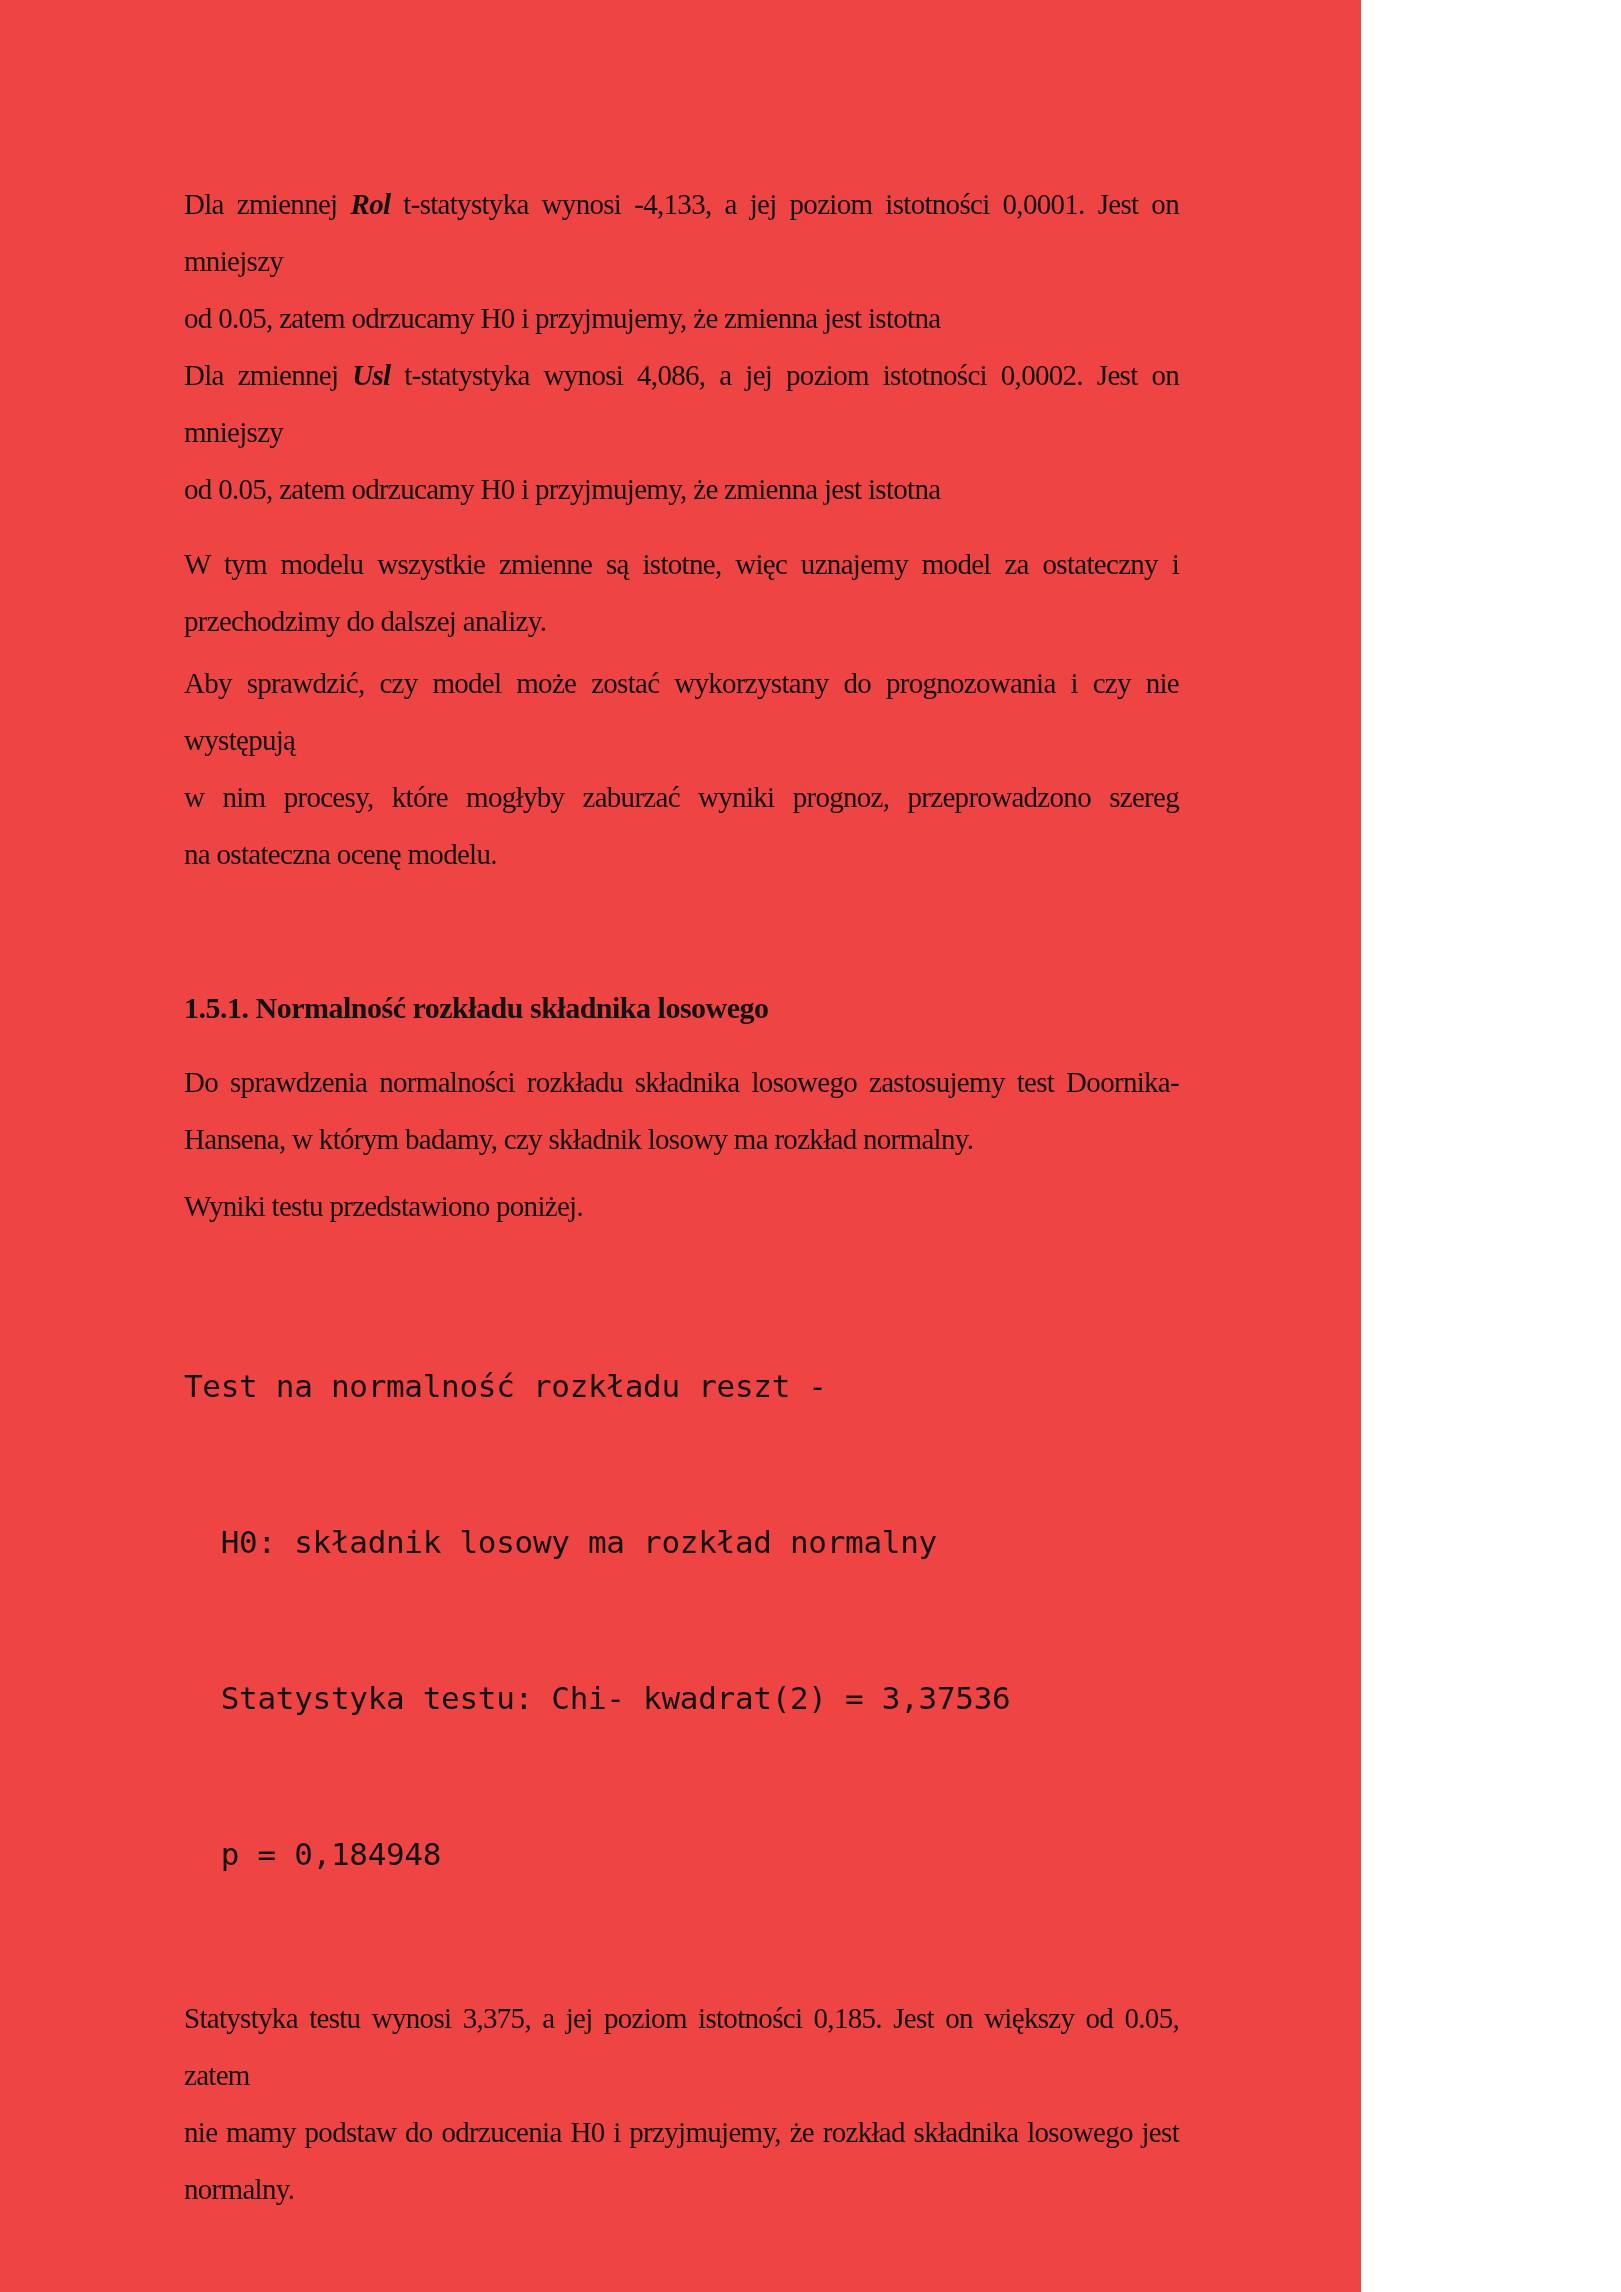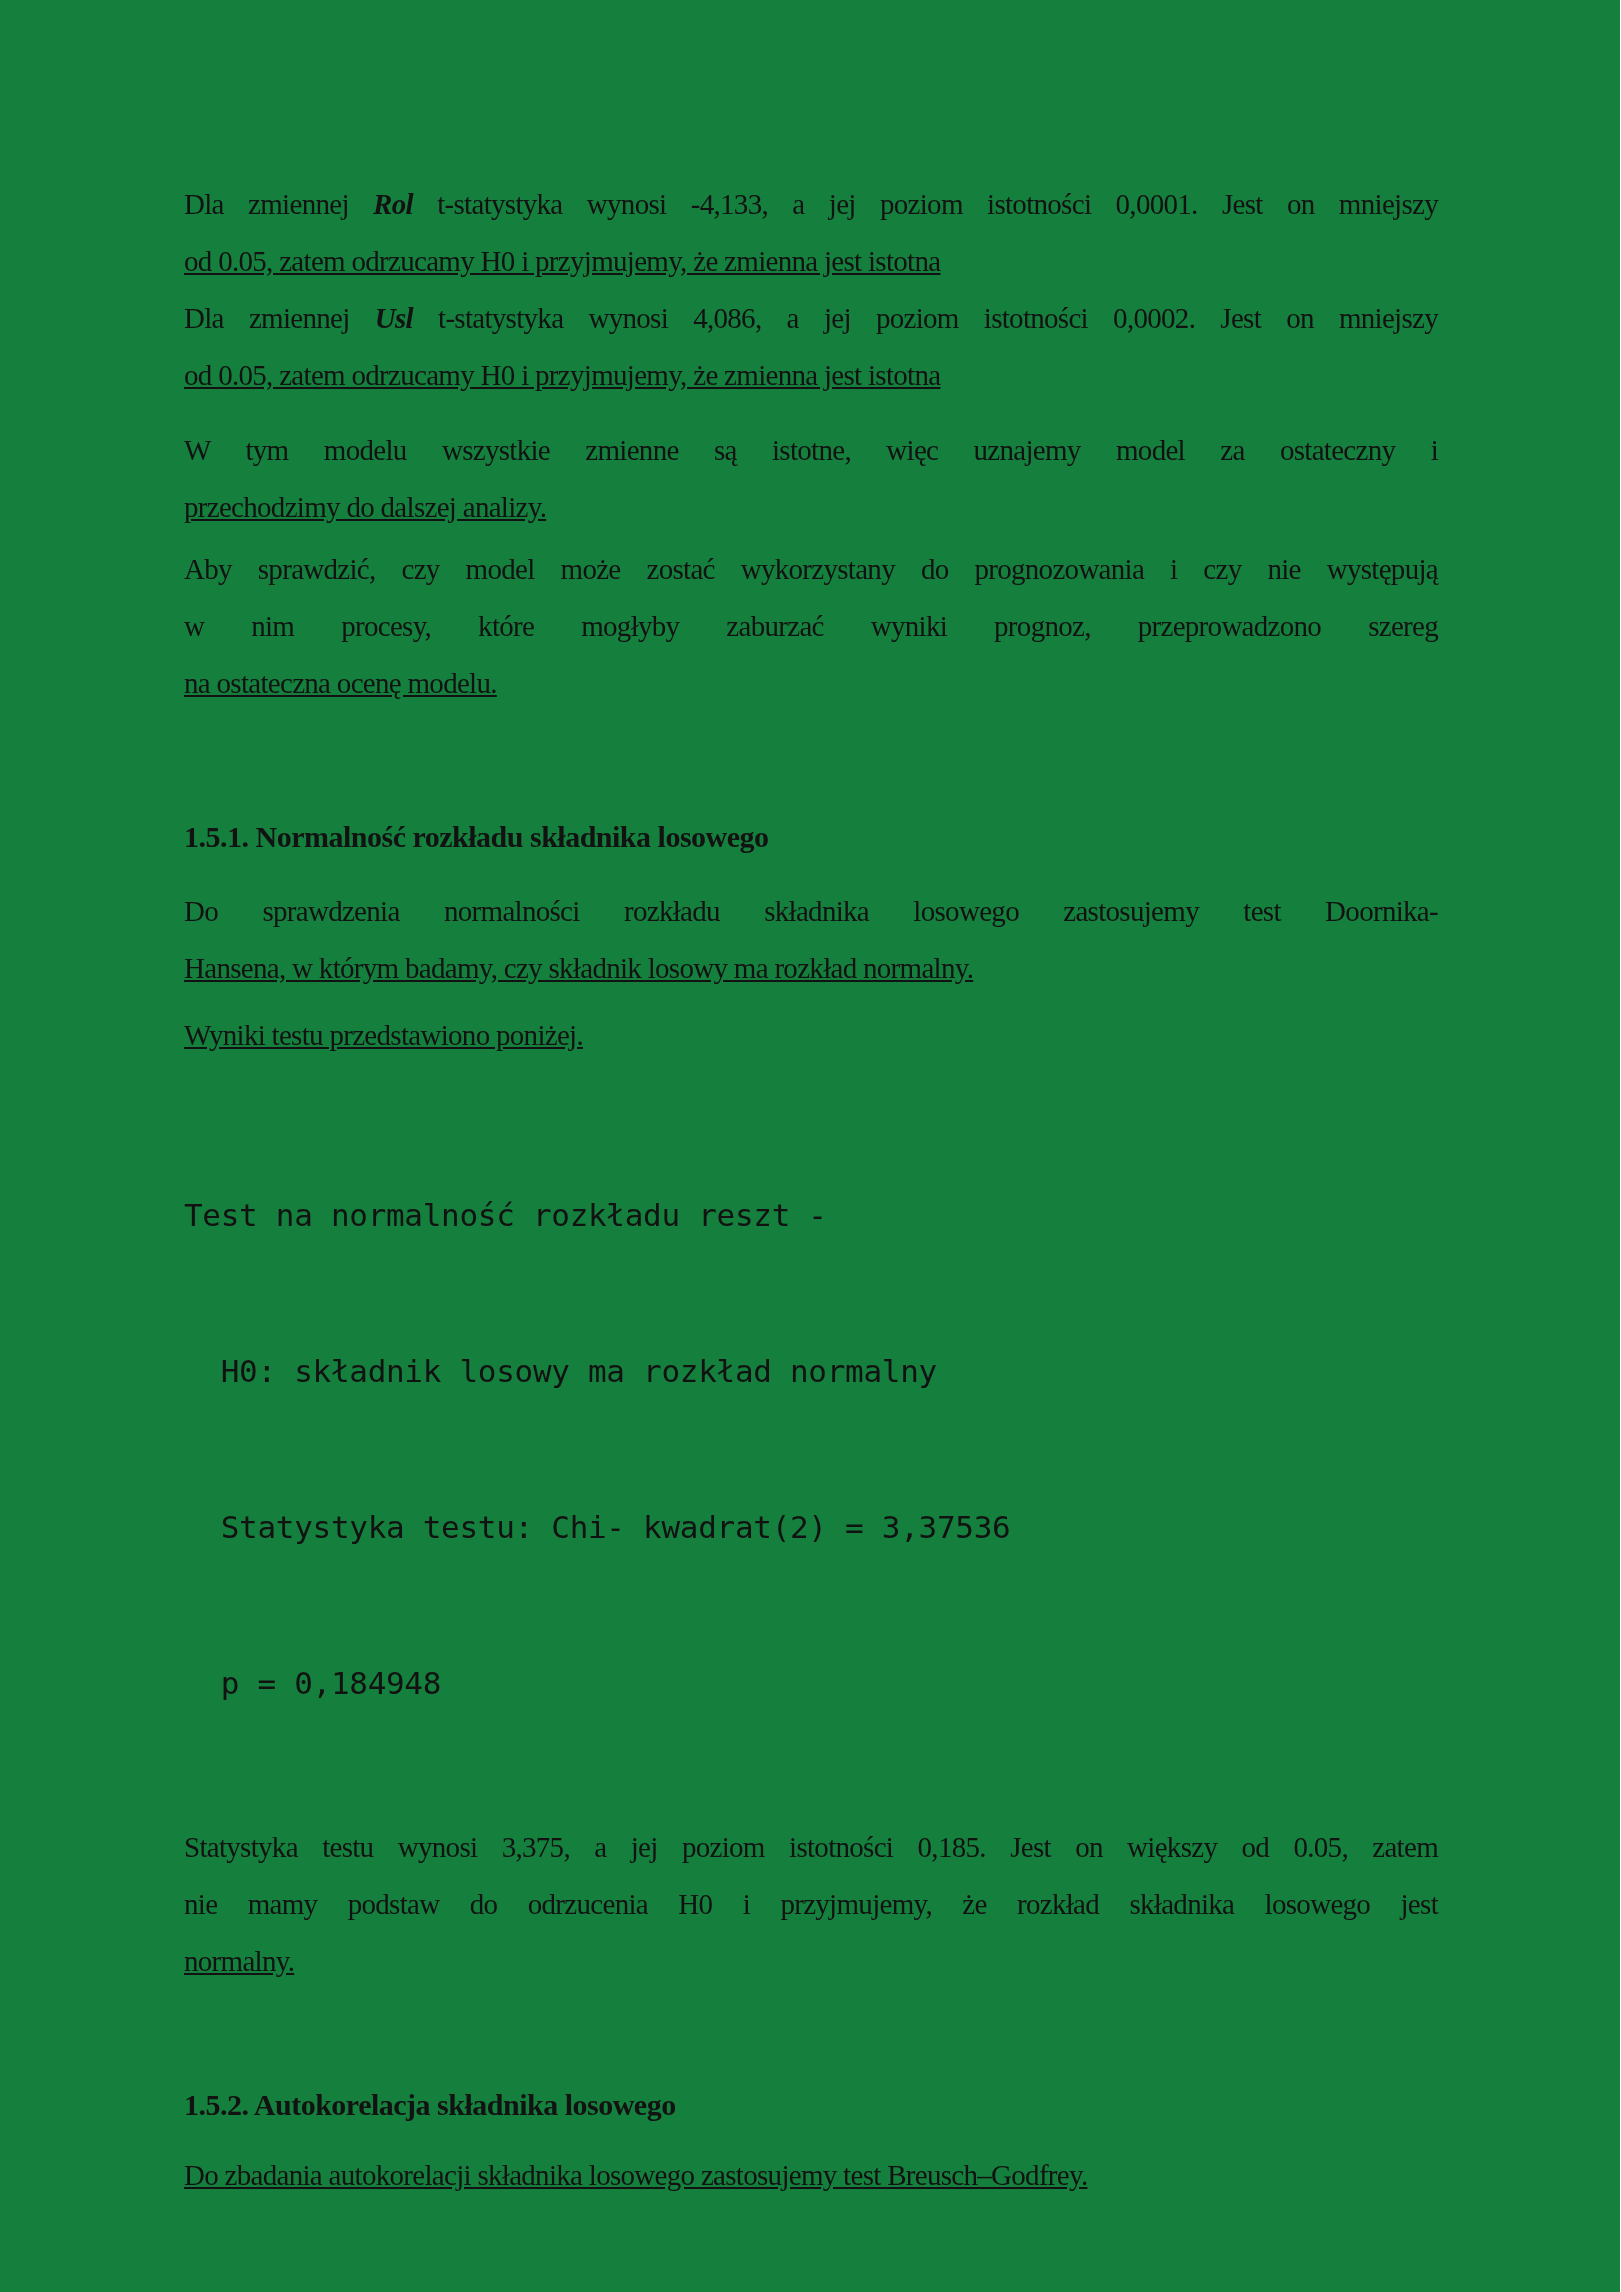--- a/index.html
+++ b/index.html
@@ -1,36 +1,36 @@
 <!DOCTYPE html>
 <html lang="pl"><head>
 <meta charset="utf-8">
 <style>
   html, body { margin: 0; padding: 0; background: #ffffff; }
   .page {
     position: relative;
-    width: 1620px;
+    width: 1361px;
     height: 2293px;
-    background: #15803d;
+    background: #ef4444;
     color: #121212;
     box-sizing: border-box;
     padding: 176px 182px 0 184px;
     overflow: hidden;
     font-family: "Liberation Serif", "DejaVu Serif", serif;
   }
   .body-text {
     font-size: 29px;
     line-height: 57px;
     letter-spacing: -0.7px;
   }
   .ln { min-height: 57px; }
   
   .jl { text-align: justify; text-align-last: justify; }
   
-  .ll { text-align: left; text-align-last: left; text-decoration: underline; }
+  .ll { text-align: left; text-align-last: left; }
   .vn { font-weight: bold; font-style: italic; }
   .heading {
     font-weight: bold;
     font-size: 30px;
     line-height: 57px;
     letter-spacing: -0.5px;
     text-align: left;
   }
   .mono {
     font-family: "DejaVu Sans Mono", monospace;

